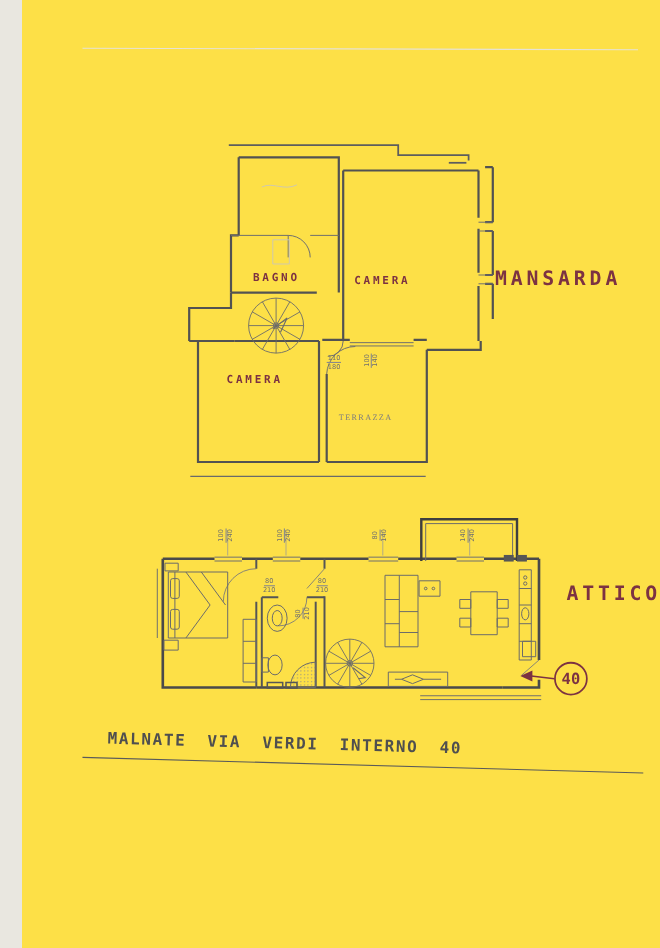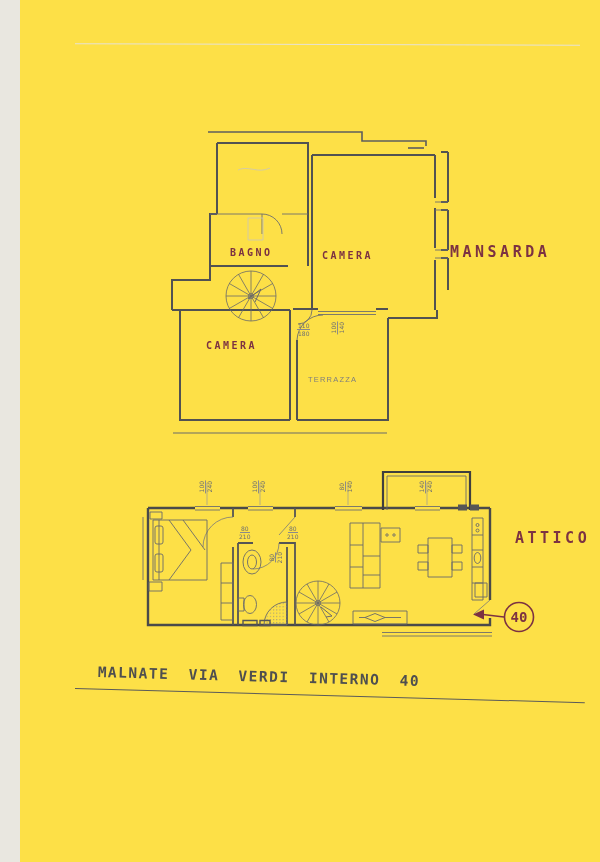--- a/index.html
+++ b/index.html
@@ -3,22 +3,22 @@
 <meta charset="utf-8">
 <style>
   html,body{margin:0;padding:0;background:#e9e7e0;}
   .page{position:relative;width:600px;height:862px;background:#fde047;overflow:hidden;
         font-family:"DejaVu Sans",sans-serif;margin-left:20px;}
   .abs{position:absolute;}
   .scanline{position:absolute;border-top:1px solid #e6e2d4;}
   .room-label{position:absolute;color:#7c3242;font-family:"DejaVu Sans Mono",monospace;
               font-weight:bold;letter-spacing:2.5px;font-size:10px;white-space:nowrap;}
   .plan-title{position:absolute;color:#7c3242;font-family:"DejaVu Sans Mono",monospace;
-              font-weight:bold;letter-spacing:3.5px;font-size:15px;white-space:nowrap;}
-  .gray-label{position:absolute;color:#7e7e7e;font-family:Liberation Sans, sans-serif;
+              font-weight:bold;letter-spacing:3.5px;font-size:18px;white-space:nowrap;}
+  .gray-label{position:absolute;color:#7e7e7e;font-family:Liberation Serif, serif;
               letter-spacing:1.2px;font-size:7.5px;white-space:nowrap;}
   .dim{position:absolute;display:flex;flex-direction:column;align-items:center;
        color:#6f6f6f;font:6px "DejaVu Sans",sans-serif;line-height:1.2;}
   .dim .top{border-bottom:0.8px solid #8a8a8a;padding:0 1px;}
   .dim.rot{transform:rotate(-90deg);}
   .caption{position:absolute;color:#4f4f4f;font-family:"DejaVu Sans Mono",monospace;
            font-weight:bold;font-size:14.5px;letter-spacing:1.5px;word-spacing:9px;
            transform:rotate(1.6deg);transform-origin:left top;white-space:nowrap;}
   .caption-line{position:absolute;border-top:1.3px solid #5a5a5a;
                 transform:rotate(1.6deg);transform-origin:left top;}

